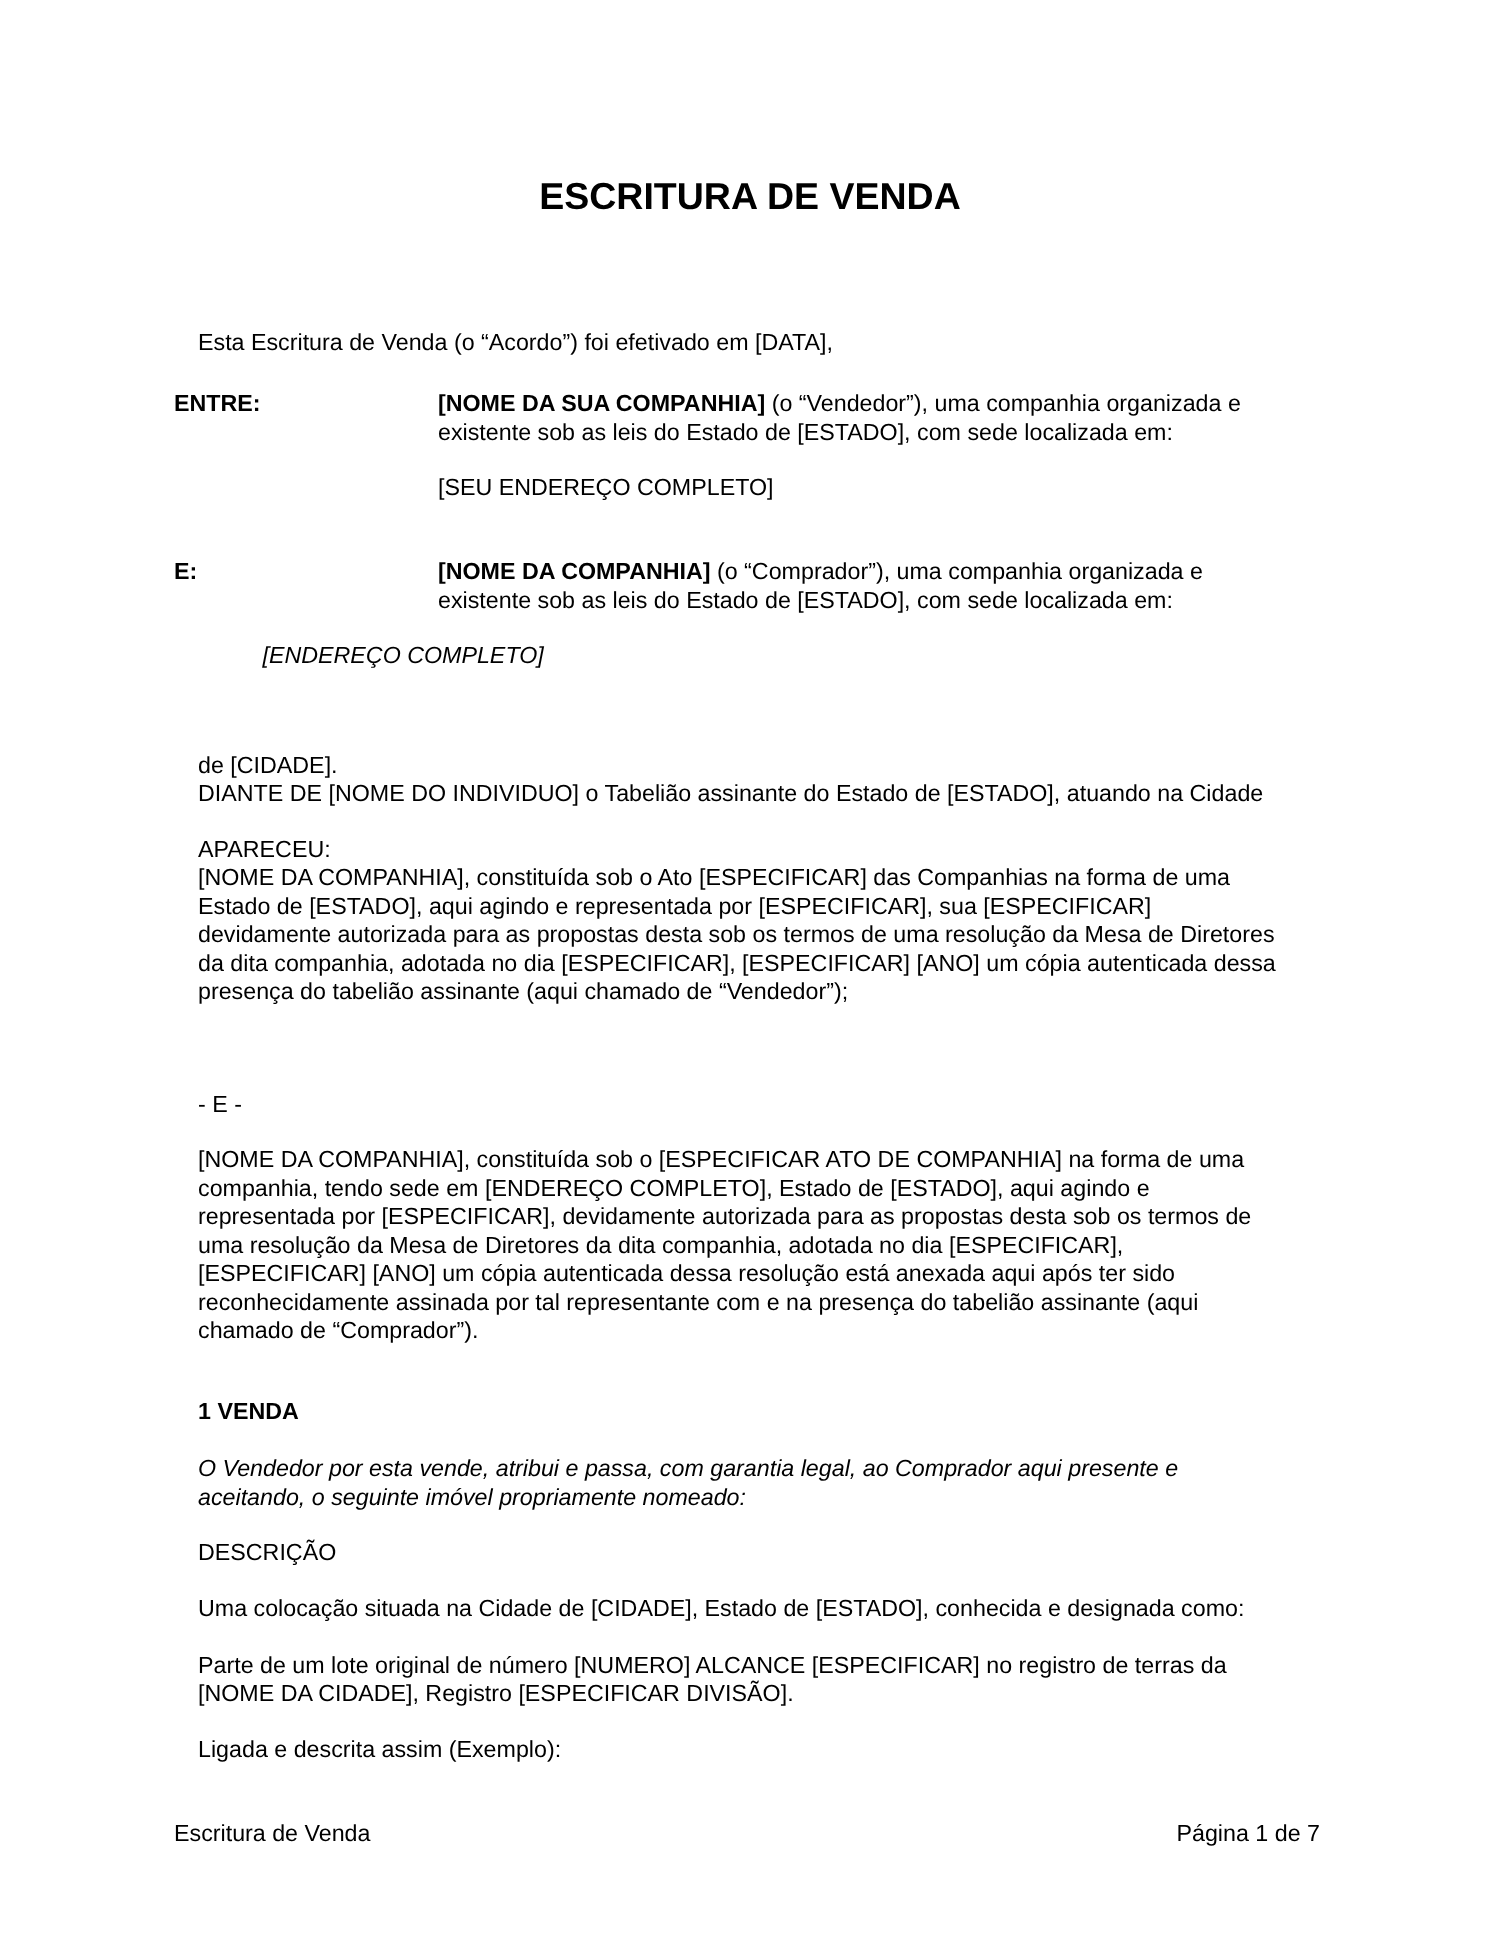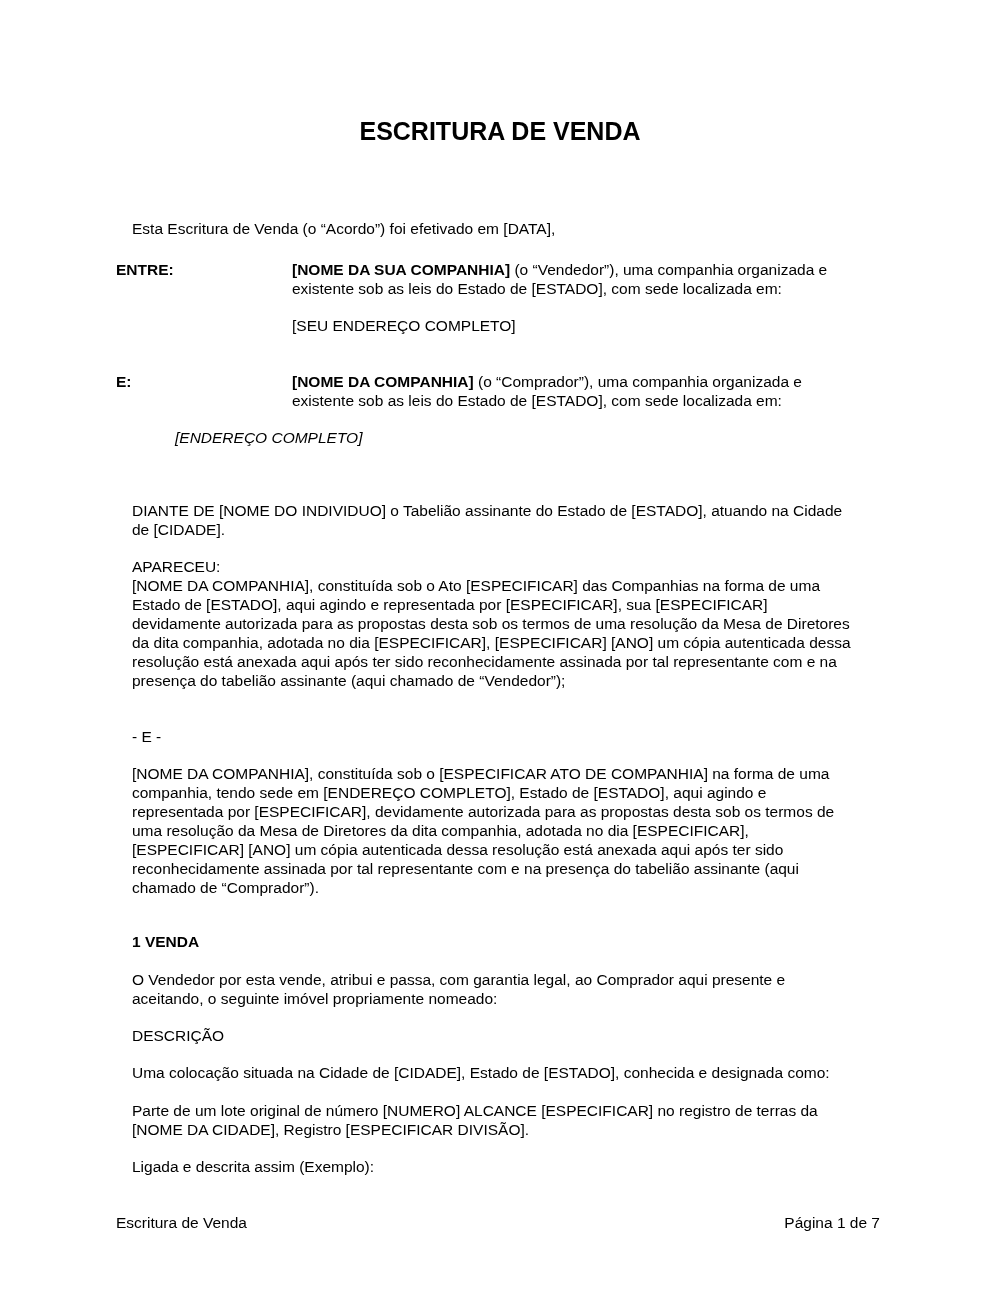--- a/index.html
+++ b/index.html
@@ -70,49 +70,48 @@
   <div class="indent" style="top:316px;">[SEU ENDEREÇO COMPLETO]</div>
 
   <div class="label" style="top:372px;">E:</div>
   <div class="indent" style="top:372px;">
     <div><span class="bold">[NOME DA COMPANHIA]</span><span> (o “Comprador”), uma companhia organizada e</span></div>
     <div>existente sob as leis do Estado de [ESTADO], com sede localizada em:</div>
   </div>
   <div class="abs" style="top:428px; left:175px;">[ENDEREÇO COMPLETO]</div>
 
   <div class="p" style="top:485px;">
+    <div>de [CIDADE].</div>
     <div>DIANTE DE [NOME DO INDIVIDUO] o Tabelião assinante do Estado de [ESTADO], atuando na Cidade</div>
-    <div>de [CIDADE].</div>
   </div>
 
   <div class="p" style="top:541px;">
     <div>APARECEU:</div>
     <div>[NOME DA COMPANHIA], constituída sob o Ato [ESPECIFICAR] das Companhias na forma de uma</div>
     <div>Estado de [ESTADO], aqui agindo e representada por [ESPECIFICAR], sua [ESPECIFICAR]</div>
     <div>devidamente autorizada para as propostas desta sob os termos de uma resolução da Mesa de Diretores</div>
     <div>da dita companhia, adotada no dia [ESPECIFICAR], [ESPECIFICAR] [ANO] um cópia autenticada dessa</div>
-    <div>resolução está anexada aqui após ter sido reconhecidamente assinada por tal representante com e na</div>
     <div>presença do tabelião assinante (aqui chamado de “Vendedor”);</div>
   </div>
 
   <div class="p" style="top:711px;">- E -</div>
 
   <div class="p" style="top:748px;">
     <div>[NOME DA COMPANHIA], constituída sob o [ESPECIFICAR ATO DE COMPANHIA] na forma de uma</div>
     <div>companhia, tendo sede em [ENDEREÇO COMPLETO], Estado de [ESTADO], aqui agindo e</div>
     <div>representada por [ESPECIFICAR], devidamente autorizada para as propostas desta sob os termos de</div>
     <div>uma resolução da Mesa de Diretores da dita companhia, adotada no dia [ESPECIFICAR],</div>
     <div>[ESPECIFICAR] [ANO] um cópia autenticada dessa resolução está anexada aqui após ter sido</div>
     <div>reconhecidamente assinada por tal representante com e na presença do tabelião assinante (aqui</div>
     <div>chamado de “Comprador”).</div>
   </div>
 
   <div class="p bold" style="top:916px;">1  VENDA</div>
 
-  <div class="p" style="top:954px;">
+  <div class="p" style="top:954px;font-style:italic;">
     <div>O Vendedor por esta vende, atribui e passa, com garantia legal, ao Comprador aqui presente e</div>
     <div>aceitando, o seguinte imóvel propriamente nomeado:</div>
   </div>
 
   <div class="p" style="top:1010px;">DESCRIÇÃO</div>
 
   <div class="p" style="top:1047px;">Uma colocação situada na Cidade de [CIDADE], Estado de [ESTADO], conhecida e designada como:</div>
 
   <div class="p" style="top:1085px;">
     <div>Parte de um lote original de número [NUMERO] ALCANCE [ESPECIFICAR] no registro de terras da</div>

